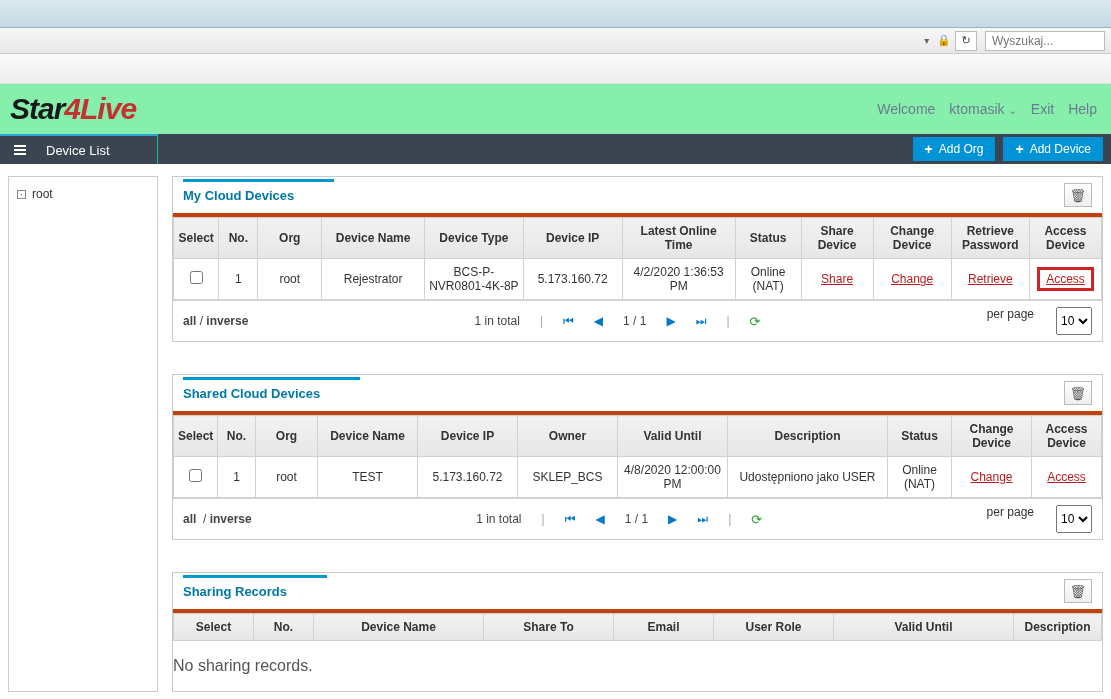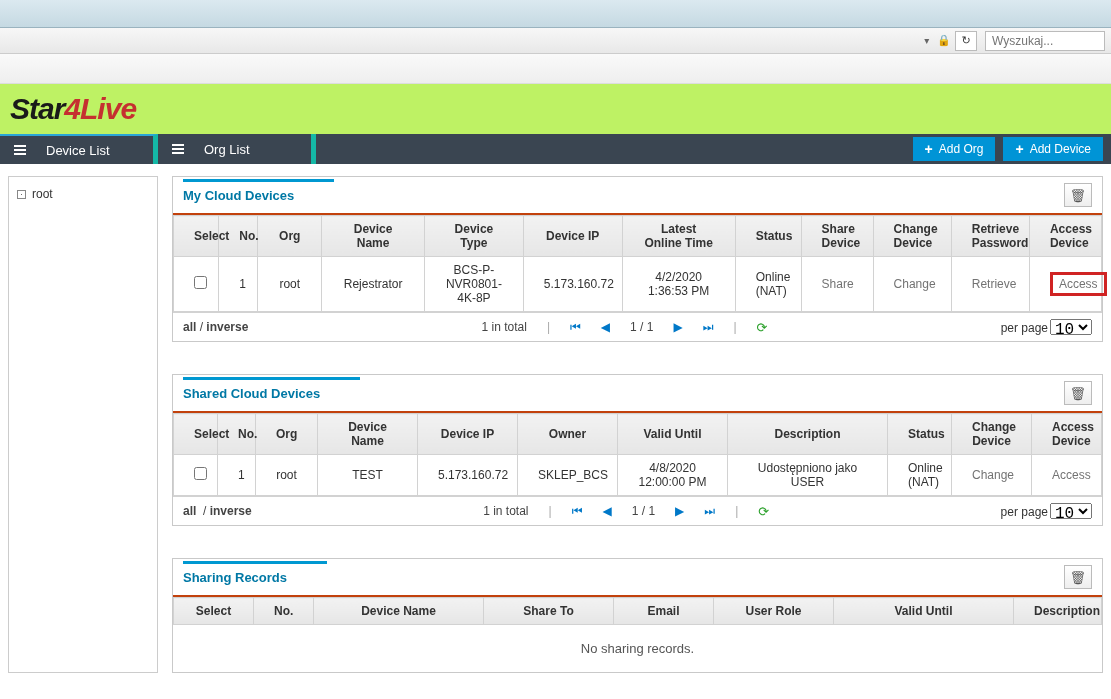--- a/index.html
+++ b/index.html
@@ -4,98 +4,96 @@
 <style>
 * { box-sizing: border-box; margin: 0; padding: 0; }
 body { font-family: Arial, Helvetica, sans-serif; font-size: 12px; background: #fff; color: #333; width: 1111px; }
 .browser-top { height: 28px; background: linear-gradient(#dbe9f0,#c5d9e2); border-bottom: 1px solid #9ab3bf; }
 .browser-bar { height: 26px; background: linear-gradient(#f7f7f7,#e8e8e8); border-bottom: 1px solid #ccc; display: flex; align-items: center; justify-content: flex-end; padding: 0 6px; gap: 4px; }
 .browser-bar .dropdown-arrow { font-size: 10px; color: #666; padding: 0 4px; }
 .browser-bar .lock { font-size: 11px; color: #555; }
 .browser-bar .refresh { width: 22px; height: 20px; border: 1px solid #bbb; display: inline-flex; align-items: center; justify-content: center; font-size: 11px; background: #fff; cursor: pointer; }
 .browser-bar .search { width: 120px; height: 20px; border: 1px solid #bbb; background: #fff; padding: 0 6px; font-size: 12px; color: #888; margin-left: 4px; }
 .blur-strip { height: 30px; background: linear-gradient(#fafafa,#eee); border-bottom: 1px solid #ddd; filter: blur(0.4px); display:flex; align-items:center; padding-left:8px; color:#bbb; font-size:11px; }
-.header { display: flex; align-items: center; justify-content: space-between; padding: 8px 14px 8px 10px; background: #bef264; }
+.header { display: flex; align-items: center; justify-content: space-between; padding: 8px 14px 8px 10px; background: #86efac; }
 .logo { font-family: Arial, sans-serif; letter-spacing: -1px; }
 .logo .star { font-size: 30px; font-weight: bold; font-style: italic; color: #1a1a1a; }
 .logo .four { font-size: 30px; font-weight: bold; font-style: italic; color: #c53030; }
 .logo .live { font-size: 30px; font-weight: bold; font-style: italic; color: #c53030; }
 .header-right { display: flex; align-items: center; gap: 14px; font-size: 14px; color: #6b7b91; }
 .header-right .chev { font-size: 10px; color: #6b7b91; }
 .nav { height: 30px; background: #3a4551; display: flex; align-items: stretch; justify-content: space-between; padding-right: 8px; }
 .nav-left { display: flex; }
-.tab { width: 158px; display: flex; align-items: center; gap: 20px; padding-left: 14px; color: #fff; font-size: 13px; border-right: 5px solid #14b8a6; position: relative; }
+.tab { width: 158px; display: flex; align-items: center; gap: 20px; padding-left: 14px; color: #fff; font-size: 13px; border-right: 1px solid #14b8a6; position: relative; }
 .tab.active { border-top: 2px solid #2aa6d6; margin-top:-0px; }
 .tab .menu-ico { display: inline-flex; flex-direction: column; gap: 2px; }
 .tab .menu-ico span { display: block; width: 12px; height: 2px; background: #fff; }
 .nav-right { display: flex; align-items: center; gap: 8px; }
 .nav-btn { height: 24px; background: #0094d6; color: #fff; border: none; padding: 0 12px; font-size: 12px; display: inline-flex; align-items: center; gap: 6px; cursor: pointer; }
 .nav-btn .plus { font-weight: bold; font-size: 14px; }
 .body-wrap { display: flex; gap: 14px; padding: 12px 8px 20px 8px; }
 .sidebar { width: 176px; border: 1px solid #ccc; background: #fff; min-height: 480px; padding: 10px 8px; }
 .tree-item { display: flex; align-items: center; gap: 6px; font-size: 12px; color: #333; cursor: pointer; }
 .tree-toggle { width: 9px; height: 9px; border: 1px solid #888; display: inline-flex; align-items: center; justify-content: center; font-size: 9px; line-height: 1; color: #555; }
 .main { flex: 1; display: flex; flex-direction: column; gap: 32px; }
 .panel { border: 1px solid #c9c9c9; background: #fff; }
-.panel-head { display: flex; align-items: center; justify-content: space-between; padding: 6px 10px; border-bottom: 2px solid #c2410c; }
+.panel-head { display: flex; align-items: center; justify-content: space-between; padding: 6px 10px; border-bottom: 4px solid #c2410c; }
 .panel-title { color: #0078a5; font-weight: bold; font-size: 13px; border-top: 3px solid #0098d1; margin-top:-9px; padding-top:6px; display:inline-block; padding-right:40px; }
 .trash-btn { width: 28px; height: 24px; border: 1px solid #bbb; background: linear-gradient(#fff,#eee); display: inline-flex; align-items: center; justify-content: center; font-size: 13px; color: #555; cursor: pointer; }
 table { width: 100%; border-collapse: collapse; table-layout: fixed; }
-th, td { border: 1px solid #d2d2d2; text-align: center; font-size: 12px; padding: 6px 20px; vertical-align: middle; }
+th, td { border: 1px solid #d2d2d2; text-align: center; font-size: 12px; padding: 6px 4px; vertical-align: middle; }
 th { background: linear-gradient(#f2f2f2,#e6e6e6); font-weight: bold; color: #333; }
 td { background: #fff; color: #333; }
-.link { color: #737373; cursor: pointer; }
+.link { color: #b91c1c; text-decoration: underline; cursor: pointer; }
 .hl-box { border: 3px solid #d02323; padding: 2px 6px; display: inline-block; }
 .selchk { cursor: pointer; }
 .pager { display: flex; align-items: center; justify-content: space-between; padding: 6px 10px; border-top: 1px solid #d2d2d2; font-size: 12px; }
 .pager-left { color: #444; }
 .pager-left span { cursor: pointer; font-weight: bold; }
 .pager-mid { display: flex; align-items: center; gap: 20px; color: #444; }
 .pager-mid .pg-ico { color: #0078c8; cursor: pointer; font-size: 12px; }
 .pager-mid .sep { color: #aaa; }
 .pager-mid .refresh-ico { color: #2aa02a; cursor: pointer; font-size: 13px; }
-.pager-right { display: flex; align-items: flex-end; gap: 2px; }
-.pager-right select { height: 16px; font-size: 16px; font-family: Liberation Mono, monospace; }
-.no-records { text-align: center; padding: 16px 0; color: #555; font-size: 13px; }
+.pager-right { display: flex; align-items: flex-start; gap: 22px; }
+.pager-right select { height: 28px; font-size: 12px; }
+.no-records { text-align: left; padding: 16px 0; color: #555; font-size: 16px; }
 </style>
 </head>
 <body>
 
 <div class="browser-top"></div>
 <div class="browser-bar">
   <span class="dropdown-arrow">▾</span>
   <span class="lock">🔒</span>
   <span class="refresh">↻</span>
   <input class="search" placeholder="Wyszukaj..." style="">
 </div>
 <div class="blur-strip"></div>
 
 <div class="header">
   <div class="logo">
     <span class="star">Star</span><span class="four">4</span><span class="live">Live</span>
+  </div>
+  <div class="header-right">
+    <span>Welcome</span>
+    <span><span>ktomasik</span> <span class="chev">⌄</span></span>
+    <span>Exit</span>
+    <span>Help</span>
   </div>
 </div>
 
 <div class="nav">
   <div class="nav-left">
     <div class="tab active">
       <span class="menu-ico">
           <span></span>
           <span></span>
           <span></span>
         </span>
       <span>Device List</span>
-    </div>
-    <div class="tab">
-      <span class="menu-ico">
-          <span></span>
-          <span></span>
-          <span></span>
-        </span>
-      <span>Org List</span>
     </div>
   </div>
   <div class="nav-right">
     <button class="nav-btn">
         <span class="plus">+</span>
         <span>Add Org</span>
       </button>
     <button class="nav-btn">
         <span class="plus">+</span>
         <span>Add Device</span>

